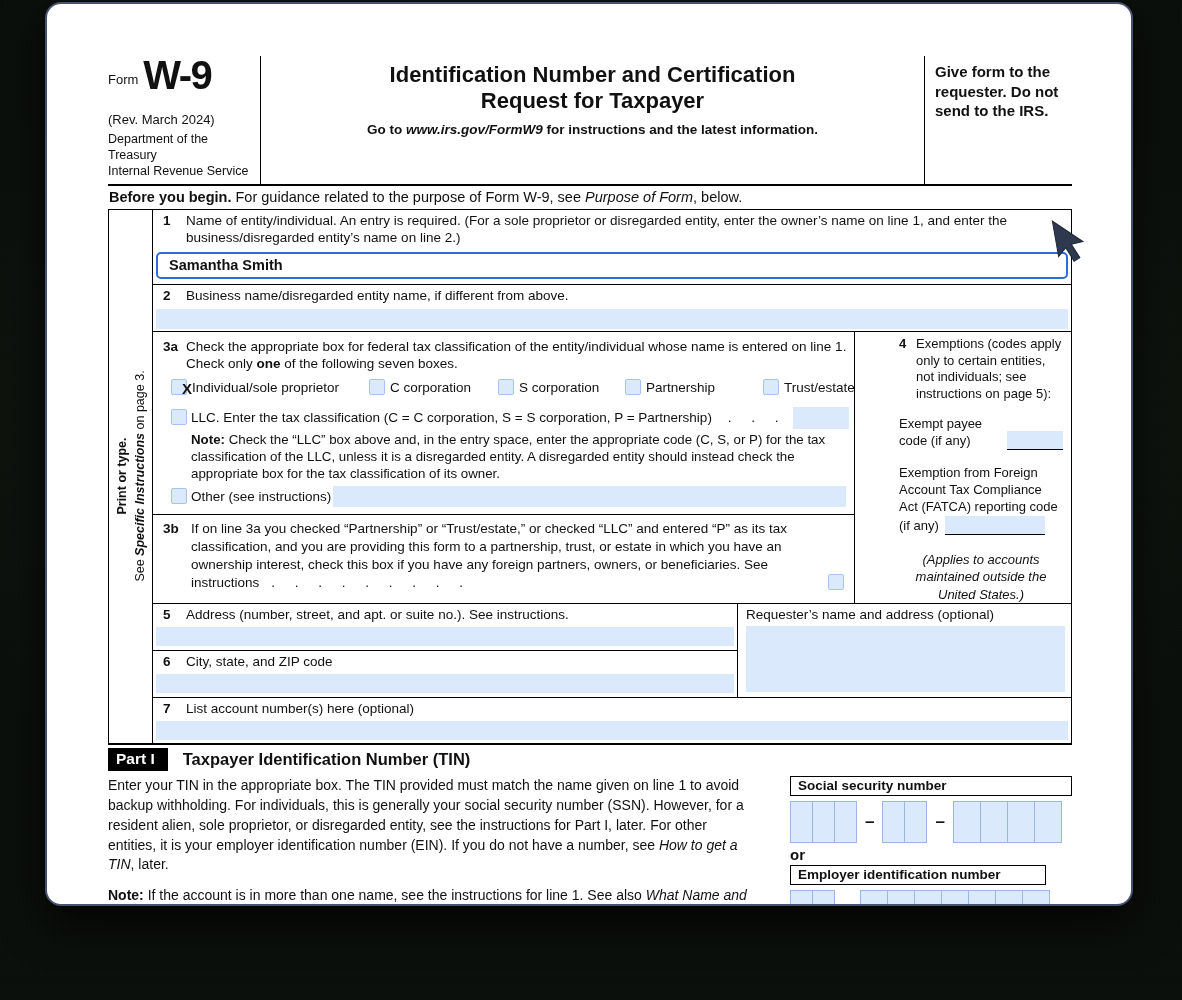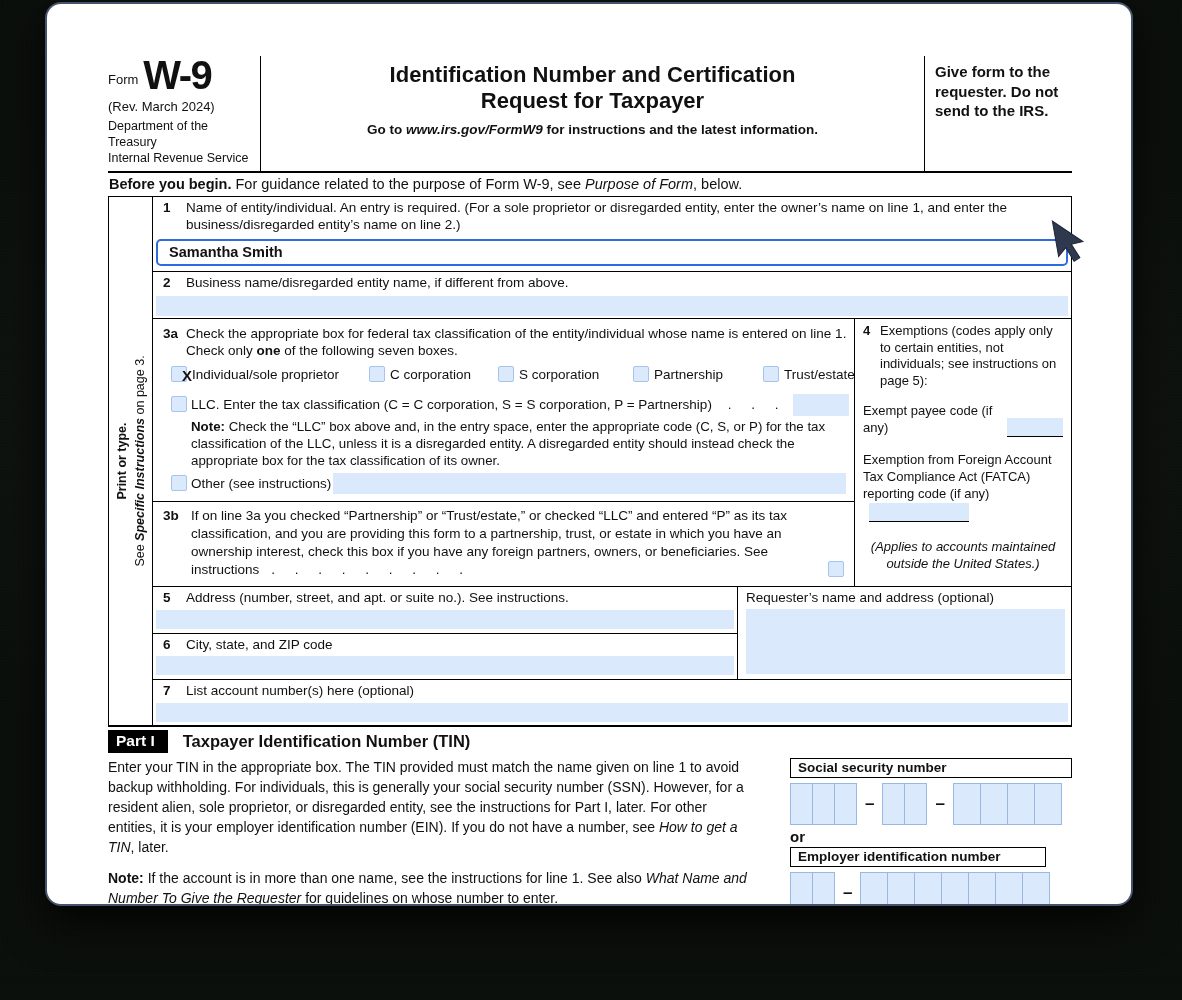--- a/index.html
+++ b/index.html
@@ -25,21 +25,21 @@
     box-shadow:0 16px 44px rgba(0,0,0,.8);
   }
   .form{position:absolute;left:61px;top:52px;width:964px;}
 
   
   .hdr{display:flex;border-bottom:2.5px solid #000;}
   .hdr-left{width:153px;flex:none;border-right:1.5px solid #000;padding:2px 6px 5px 0;}
   .form-line{display:flex;align-items:flex-end;gap:5px;}
   .form-word{font-size:13px;padding-bottom:5px;}
   .w9{font-size:40px;font-weight:bold;letter-spacing:-1.5px;line-height:.85;}
-  .rev{font-size:13px;margin-top:7px;}
+  .rev{font-size:13px;margin-top:20px;}
   .dept{font-size:12.5px;line-height:1.28;margin-top:4px;}
   .hdr-center{flex:1;text-align:center;padding:6px 10px 6px;}
   .title{font-size:22px;font-weight:bold;line-height:1.18;}
   .goto{font-size:13.5px;font-weight:bold;margin-top:8px;}
   .hdr-right{width:148px;flex:none;border-left:1.5px solid #000;padding:6px 0 0 10px;
     font-size:15px;font-weight:bold;line-height:1.3;}
 
   .before{font-size:14.5px;padding:3px 0 4px 1px;border-bottom:1px solid #000;}
   .b{font-weight:bold;}
   .it{font-style:italic;}
@@ -56,29 +56,29 @@
   .lbl{display:flex;font-size:13.5px;line-height:1.25;padding:3px 6px 0 10px;}
   .num{width:23px;flex:none;font-weight:bold;}
   .numw{width:28px;}
   .bluefield{background:var(--blue);height:20px;margin:3px 3px 2px;}
   .r1{padding-bottom:5px;position:relative;}
   .name-input{margin:5px 3px 0;height:27px;border:2.5px solid var(--focus);border-radius:5px;
     background:#fff;display:flex;align-items:center;padding-left:11px;font-weight:bold;font-size:14.5px;}
   .r2 .bluefield{margin-top:4px;}
 
   
-  .r3{display:flex;}
+  .r3{display:flex;gap:36px;}
   .col3{width:702px;flex:none;border-right:1px solid #000;}
   .r3a{border-bottom:1px solid #000;padding:4px 0 6px;position:relative;}
   .cbrow{position:relative;height:22px;margin-top:7px;font-size:13.5px;}
   .cb-item{position:absolute;top:0;display:flex;align-items:center;gap:5px;}
   .cb{width:16px;height:16px;background:var(--blue);border:1px solid var(--cbborder);border-radius:2px;flex:none;}
   .xmark{position:absolute;left:11px;top:1px;font-weight:bold;font-size:15px;z-index:2;}
   .cb-item.c1{left:18px;} .cb-item.c2{left:216px;} .cb-item.c3{left:345px;}
-  .cb-item.c4{left:472px;margin-left:8px;} .cb-item.c5{left:610px;}
+  .cb-item.c4{left:472px;} .cb-item.c5{left:610px;}
   .llcrow{position:relative;margin-top:6px;min-height:22px;padding-left:38px;font-size:13.5px;line-height:22px;}
   .llcrow .cb{position:absolute;left:18px;top:2px;}
   .dots{word-spacing:16px;margin-left:12px;}
   .llcbox{position:absolute;left:640px;top:0;width:56px;height:22px;background:var(--blue);}
   .note{margin:2px 14px 0 38px;font-size:13.3px;line-height:1.28;}
   .otherrow{position:relative;margin-top:4px;height:22px;padding-left:38px;font-size:13.5px;line-height:22px;}
   .otherrow .cb{position:absolute;left:18px;top:2px;}
   .otherfield{position:absolute;left:180px;top:0;width:513px;height:21px;background:var(--blue);}
   .r3b{padding:4px 0 7px;position:relative;}
   .lbl3b{display:flex;font-size:13.5px;line-height:1.32;padding:1px 0 0 10px;}

